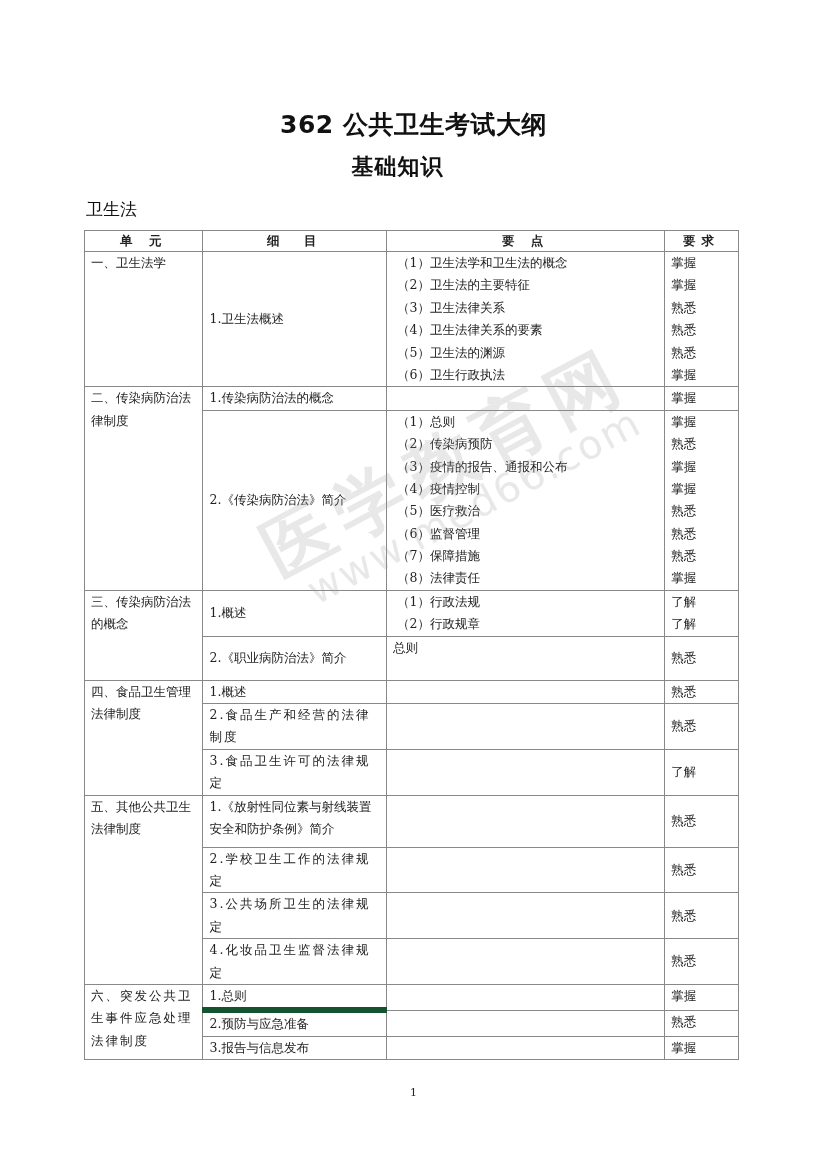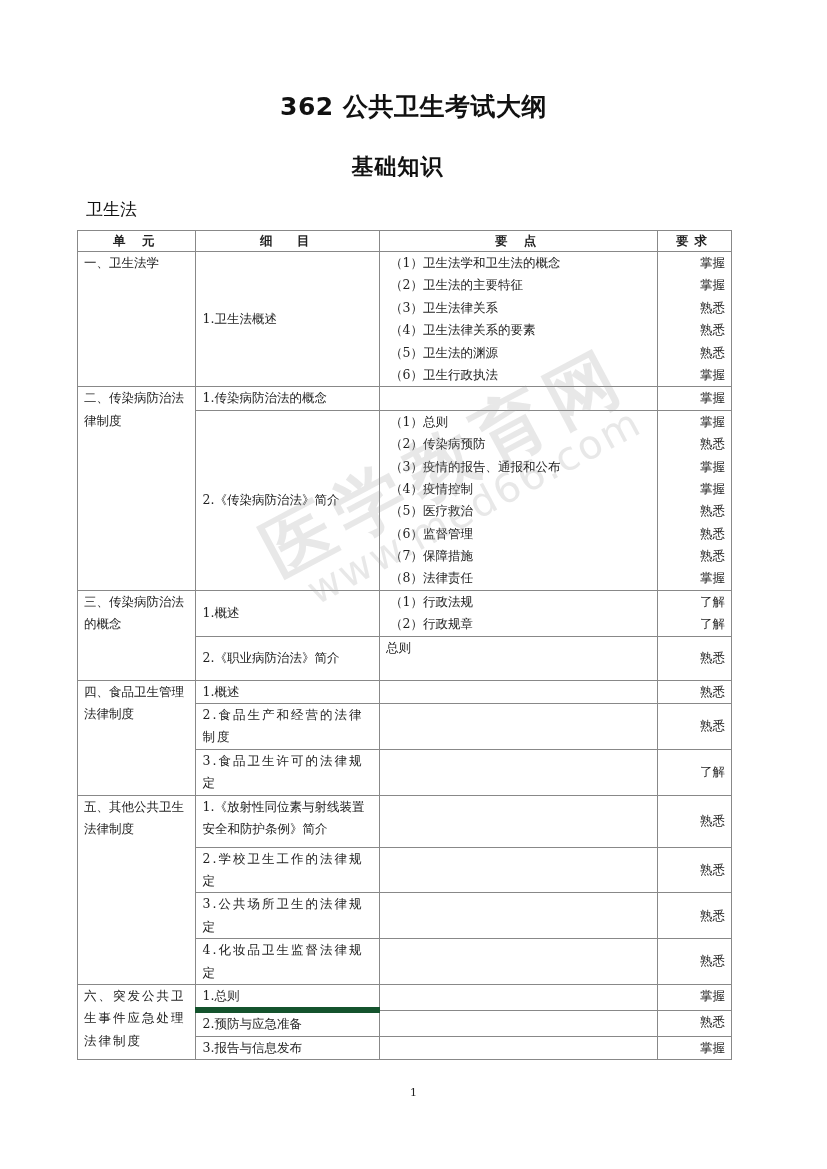--- a/index.html
+++ b/index.html
@@ -1,26 +1,26 @@
 <!DOCTYPE html>
 <html><head>
 <meta charset="utf-8">
 <style>
   html, body { margin:0; padding:0; background:#ffffff; }
   body { width:827px; height:1169px; position:relative; overflow:hidden; font-family:"DejaVu Serif", serif; color:#222; }
-  .title { position:absolute; top:90px; left:0; width:827px; text-align:center; font-family:"DejaVu Sans", sans-serif; font-weight:bold; font-size:25px; color:#111; letter-spacing:0.5px; }
+  .title { position:absolute; top:108px; left:0; width:827px; text-align:center; font-family:"DejaVu Sans", sans-serif; font-weight:bold; font-size:25px; color:#111; letter-spacing:0.5px; }
   .subtitle { position:absolute; top:152px; left:0; width:795px; text-align:center; font-weight:bold; font-size:22px; color:#111; letter-spacing:1px; }
   .section { position:absolute; top:198px; left:86px; font-weight:normal; font-size:17px; color:#111; }
-  table { position:absolute; top:230px; left:77px; width:655px; border-collapse:collapse; font-size:12.5px; }
+  table { position:absolute; top:230px; left:84px; width:655px; border-collapse:collapse; font-size:12.5px; }
   td, th { border:1px solid #888; vertical-align:top; padding:0 6px; line-height:22.4px; }
   th { font-family:"DejaVu Sans", sans-serif; font-weight:bold; font-size:12.5px; text-align:center; height:20px; line-height:20px; letter-spacing:6px; }
   td.c1 { width:108px; }
   td.c2 { width:175px; }
   td.c3 { width:264px; padding-left:10px; }
-  td.c4 { width:62px; text-align:right; }
+  td.c4 { width:62px; text-align:left; }
   .mid { vertical-align:middle; }
   .line { display:block; height:22.4px; white-space:nowrap; }
   .wrap { letter-spacing:2px; }
   .watermark { position:absolute; top:420px; left:150px; transform:rotate(-28deg); transform-origin:left top; color:rgba(150,150,150,0.22); font-family:"DejaVu Sans", sans-serif; pointer-events:none; }
   .wm1 { font-size:70px; font-weight:bold; letter-spacing:10px; position:absolute; top:130px; left:40px; white-space:nowrap; }
   .wm2 { font-size:40px; position:absolute; top:205px; left:60px; white-space:nowrap; letter-spacing:2px; }
   .page-num { position:absolute; top:1086px; left:0; width:827px; text-align:center; font-size:11px; color:#222; }
 </style>
 </head>
 <body>

